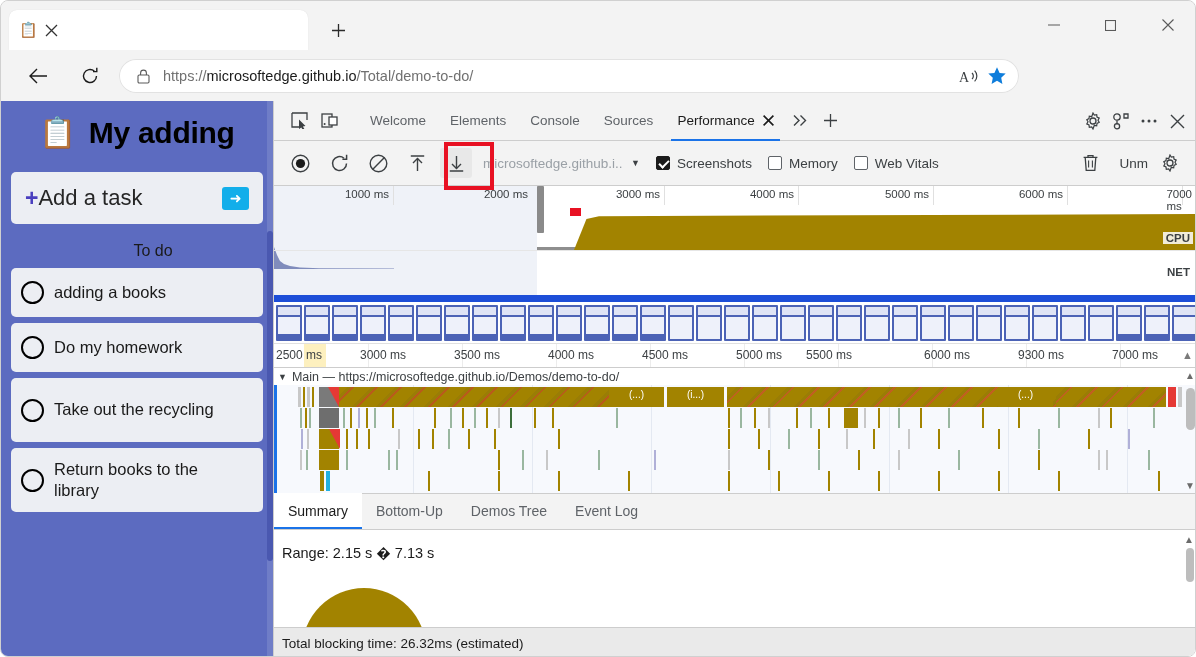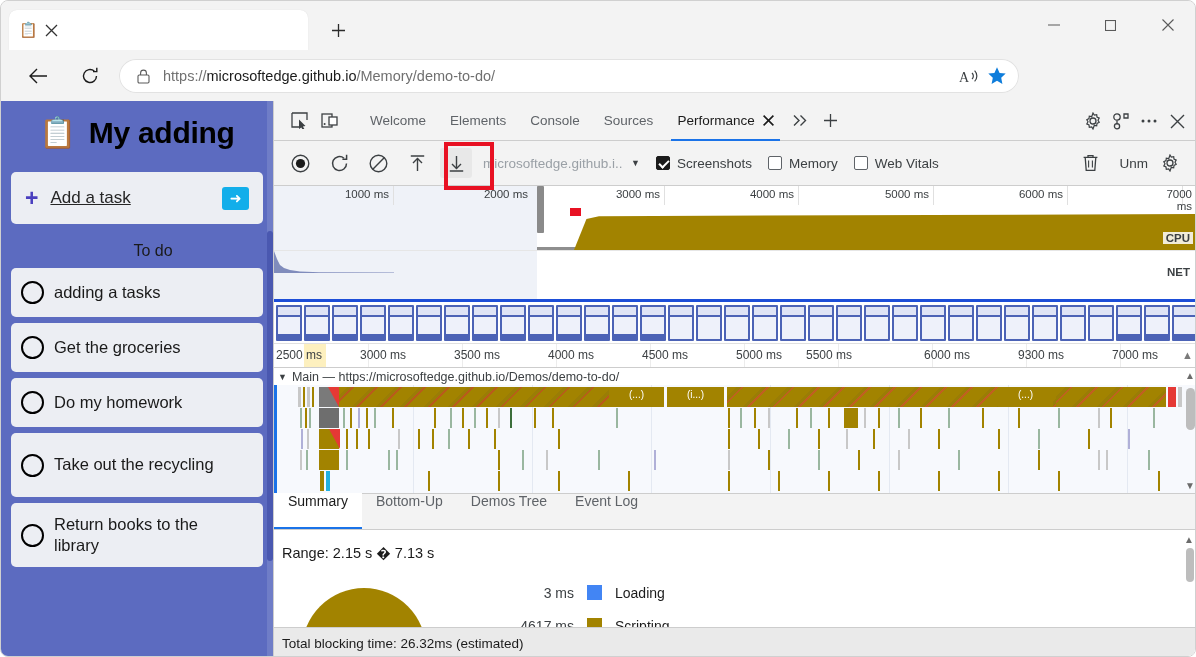--- a/index.html
+++ b/index.html
@@ -88,21 +88,21 @@
     display:flex; align-items:center; justify-content:center;
     gap: 12px; padding: 14px 0 10px 0;
   }
   .todo-head .clip { font-size: 30px; }
   .todo-head h1 { font-size: 30px; font-weight: 700; color: #000; letter-spacing: -.3px; }
   .add-task {
     margin: 12px 10px 0 10px; height: 52px; background: #eceef3;
     border-radius: 5px; display:flex; align-items:center; padding: 0 14px;
   }
   .add-plus { font-size: 23px; color: #4a3fbf; font-weight: 700; line-height: 1; }
-  .add-label { flex: 1; margin-left: 12px; font-size: 17px; color: #262626; text-decoration: underline; }
+  .add-label { flex: 1; margin-left: 0; font-size: 22px; color: #262626; }
   .add-go {
     width: 27px; height: 23px; background: #12aeea; border-radius: 3px;
     display:flex; align-items:center; justify-content:center; color:#fff; font-size: 14px;
   }
   .section-title { text-align:center; font-size: 16px; color:#1a1a1a; margin: 18px 0 8px; padding-left: 32px; }
   .task {
     margin: 0 10px 6px 10px; background: #eceef3; border-radius: 5px;
     min-height: 49px; display:flex; align-items:center; padding: 8px 10px;
   }
   .task .circ {
@@ -168,21 +168,21 @@
   }
   .chk.on { background: #1b1b1b; border-color:#1b1b1b; position: relative; }
   .chk.on::after {
     content:""; position:absolute; left: 4px; top: 0.5px; width: 4px; height: 8px;
     border: solid #fff; border-width: 0 2px 2px 0; transform: rotate(45deg);
   }
   .tb-tail { position: absolute; right: 4px; display:flex; align-items:center; }
   .tb-tail .lbl { font-size: 13.5px; color: #3c4043; padding: 0 6px; }
 
   
-  .overview { position: relative; height: 116px; background: #fff; border-bottom: 3px solid #1d4ed8; overflow:hidden;text-align:right; }
+  .overview { position: relative; height: 116px; background: #fff; border-bottom: 7px solid #1d4ed8; overflow:hidden; }
   .ov-ruler { position:absolute; left:0; top:0; width:100%; height: 19px; }
   .ov-tick { position:absolute; top: 2px; font-size: 11.5px; color: #3c4043; transform: translateX(-100%); padding-right:4px;}
   .ov-line { position:absolute; top:0; bottom:0; width: 1px; background: #e0e0e0; }
   .dim-left { position:absolute; left:0; top:0; width: 263px; bottom: 0; background: rgba(33,70,160,.07); }
   .ov-handle { position:absolute; top:0; width:7px; height: 47px; background:#8a8a8a; border-radius:1px; }
   .cpu-area {
     position:absolute; left: 263px; right: 0; top: 19px; height: 45px;
   }
   .cpu-fill {
     position:absolute; left: 37px; right: 0; bottom: 0; height: 36px;
@@ -227,21 +227,21 @@
   .blk { position:absolute; top:0; height: 100%; }
   .blk span { color:#fff; font-size: 10px; position:absolute; left: 50%; top:2px; transform: translateX(-50%); }
   .lmark { position:absolute; left: 0; top: 17px; bottom: 0; width: 3px; background:#1a73e8; }
   .vgrid { position:absolute; top: 17px; bottom:0; width:1px; background: #e4e9f2; }
   .fl-sb { position:absolute; right: 2px; top: 20px; width: 9px; height: 42px; background:#bdbdbd; border-radius: 5px; }
   .fl-up { position:absolute; right: 2px; top: 2px; font-size: 10px; color:#6b6b6b;}
   .fl-dn { position:absolute; right: 2px; bottom: 2px; font-size: 10px; color:#6b6b6b;}
 
   
   .drawer-tabs { position:relative; height: 36px; background:#f3f3f3; border-bottom:1px solid #cdcdcd; display:flex; align-items:flex-end; }
-  .dw-tab { height: 36px; padding: 0 14px; display:flex; align-items:flex-start; font-size: 14px; color:#5f6368; position:relative; }
+  .dw-tab { height: 36px; padding: 0 14px; display:flex; align-items:center; font-size: 14px; color:#5f6368; position:relative; }
   .dw-tab.active { color:#1b1b1b; background:#fff; }
   .dw-tab.active::after { content:""; position:absolute; left:0; right:0; bottom:0; height:2px; background:#1a73e8; }
   .dw-body { position:relative; height: 112px; background:#fff; overflow:hidden; }
   .range-line { padding: 12px 0 0 8px; font-size: 14.5px; color:#1b1b1b; }
   .legend-rows { position:absolute; left: 0; top: 46px; right: 0; }
   .lg-row { display:flex; align-items:center; height: 33px; }
   .lg-val { width: 300px; text-align:right; font-size: 14px; color:#3c4043; }
   .lg-sw { width: 15px; height: 15px; margin: 0 13px; flex:none; }
   .lg-name { font-size: 14px; color:#1b1b1b; }
   .pie { position:absolute; left: 28px; top: 58px; width: 124px; height: 124px; border-radius: 50%;
@@ -308,21 +308,21 @@
         </svg>
     </div>
 
     <div class="omnibox">
       <span class="lock-icon">
         <svg width="13" height="15" viewBox="0 0 13 15">
             <rect x="1" y="6" width="11" height="8" rx="1.2" stroke="#5a5a5a" stroke-width="1.1" fill="none"></rect>
             <path d="M3.6 6 V4 a2.9 2.9 0 0 1 5.8 0 V6" stroke="#5a5a5a" stroke-width="1.1" fill="none"></path>
           </svg>
       </span>
-      <span class="url"><span>https://</span><b>microsoftedge.github.io</b><span>/Memory/demo-to-do/</span></span>
+      <span class="url"><span>https://</span><b>microsoftedge.github.io</b><span>/Total/demo-to-do/</span></span>
       <span class="omni-icon">
         <svg width="21" height="17" viewBox="0 0 21 17">
             <text x="0" y="14" font-size="14" font-family="Liberation Serif, serif" fill="#3c4043">A</text>
             <path d="M13 5 a4 4 0 0 1 0 6 M15.6 2.6 a7.6 7.6 0 0 1 0 10.8" stroke="#3c4043" stroke-width="1.2" fill="none"></path>
           </svg>
       </span>
       <span class="omni-icon">
         <svg width="20" height="20" viewBox="0 0 20 20">
             <path d="M10 1.3 l2.6 5.6 6.1 .7 -4.5 4.2 1.2 6.1 -5.4-3.1 -5.4 3.1 1.2-6.1 -4.5-4.2 6.1-.7z" fill="#0f7ddb"></path>
           </svg>
@@ -361,25 +361,21 @@
     <div class="add-task">
       <span class="add-plus">+</span>
       <span class="add-label">Add a task</span>
       <span class="add-go">➜</span>
     </div>
 
     <div class="section-title">To do</div>
 
     <div class="task">
       <span class="circ"></span>
-      <span class="txt">adding a tasks</span>
-    </div>
-    <div class="task">
-      <span class="circ"></span>
-      <span class="txt">Get the groceries</span>
+      <span class="txt">adding a books</span>
     </div>
     <div class="task">
       <span class="circ"></span>
       <span class="txt">Do my homework</span>
     </div>
     <div class="task" style="min-height:64px">
       <span class="circ"></span>
       <span class="txt" style="max-width:160px">Take out the recycling</span>
     </div>
     <div class="task" style="min-height:64px">
@@ -803,32 +799,20 @@
           <span>Demos Tree</span>
         </div>
       <div class="dw-tab">
           <span>Event Log</span>
         </div>
     </div>
 
     <div class="dw-body">
       <div class="range-line">Range: 2.15 s � 7.13 s</div>
       <div class="pie"></div>
-      <div class="legend-rows">
-        <div class="lg-row">
-          <span class="lg-val">3 ms</span>
-          <span class="lg-sw" id="sw-loading" style="background: rgb(66, 133, 244);"></span>
-          <span class="lg-name">Loading</span>
-        </div>
-        <div class="lg-row">
-          <span class="lg-val">4617 ms</span>
-          <span class="lg-sw" id="sw-scripting" style="background: rgb(162, 131, 0);"></span>
-          <span class="lg-name">Scripting</span>
-        </div>
-      </div>
       <span class="dw-sb-up">▲</span>
       <div class="dw-sb"></div>
       <span class="dw-sb-dn">▼</span>
     </div>
 
     <div class="statusbar">
       <span>Total blocking time: 26.32ms (estimated)</span>
     </div>
   </div>
 

